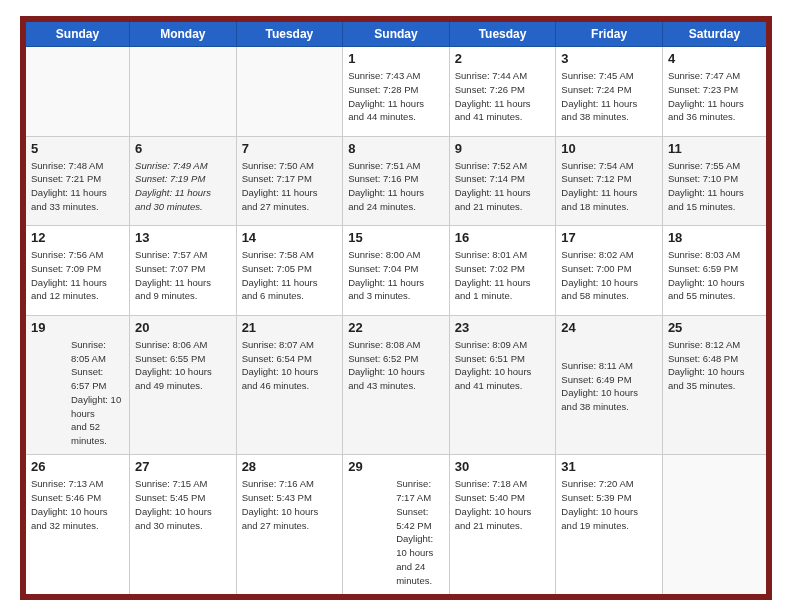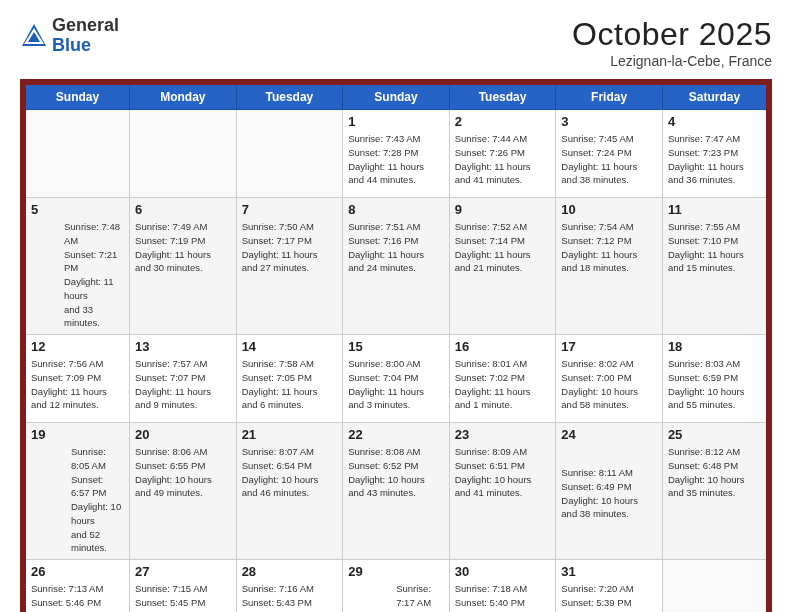--- a/index.html
+++ b/index.html
@@ -100,37 +100,20 @@
       line-height: 1.45;
     }
     .alt-row td {
       background: #f5f5f5;
     }
   </style>
 </head>
 <body>
 
 <div class="page">
-  <div class="header">
-    <div class="logo">
-      <svg class="logo-icon" viewBox="0 0 28 28">
-        <polygon points="14,2 26,24 2,24" fill="#1a5fb4"></polygon>
-        <polygon points="14,6 24,22 4,22" fill="white"></polygon>
-        <polygon points="14,10 20,20 8,20" fill="#1a5fb4"></polygon>
-      </svg>
-      <div class="logo-text">
-        <span class="logo-general">General</span>
-        <span class="logo-blue">Blue</span>
-      </div>
-    </div>
-    <div class="title-block">
-      <div class="month-title">October 2025</div>
-      <div class="location">Lezignan-la-Cebe, France</div>
-    </div>
-  </div>
 
   <table class="calendar">
     <thead>
       <tr>
       <th>Sunday</th>
           <th>Monday</th>
           <th>Tuesday</th>
           <th>Sunday</th>
           <th>Tuesday</th>
           <th>Friday</th>
@@ -167,28 +150,28 @@
             <div class="day-number">4</div>
             <div class="day-info" style="white-space: pre-line;">Sunrise: 7:47 AM
 Sunset: 7:23 PM
 Daylight: 11 hours
 and 36 minutes.</div>
           </td>
         </tr>
         <tr class="alt-row">
           <td>
             <div class="day-number">5</div>
-            <div class="day-info" style="white-space: pre-line; margin-left: 33px;">Sunrise: 7:48 AM
+            <div class="day-info" style="white-space: pre-line;">Sunrise: 7:48 AM
 Sunset: 7:21 PM
 Daylight: 11 hours
 and 33 minutes.</div>
           </td>
           <td>
             <div class="day-number">6</div>
-            <div class="day-info" style="white-space: pre-line;">Sunrise: 7:49 AM
+            <div class="day-info" style="white-space: pre-line; font-style: italic;">Sunrise: 7:49 AM
 Sunset: 7:19 PM
 Daylight: 11 hours
 and 30 minutes.</div>
           </td>
           <td>
             <div class="day-number">7</div>
             <div class="day-info" style="white-space: pre-line;">Sunrise: 7:50 AM
 Sunset: 7:17 PM
 Daylight: 11 hours
 and 27 minutes.</div>

